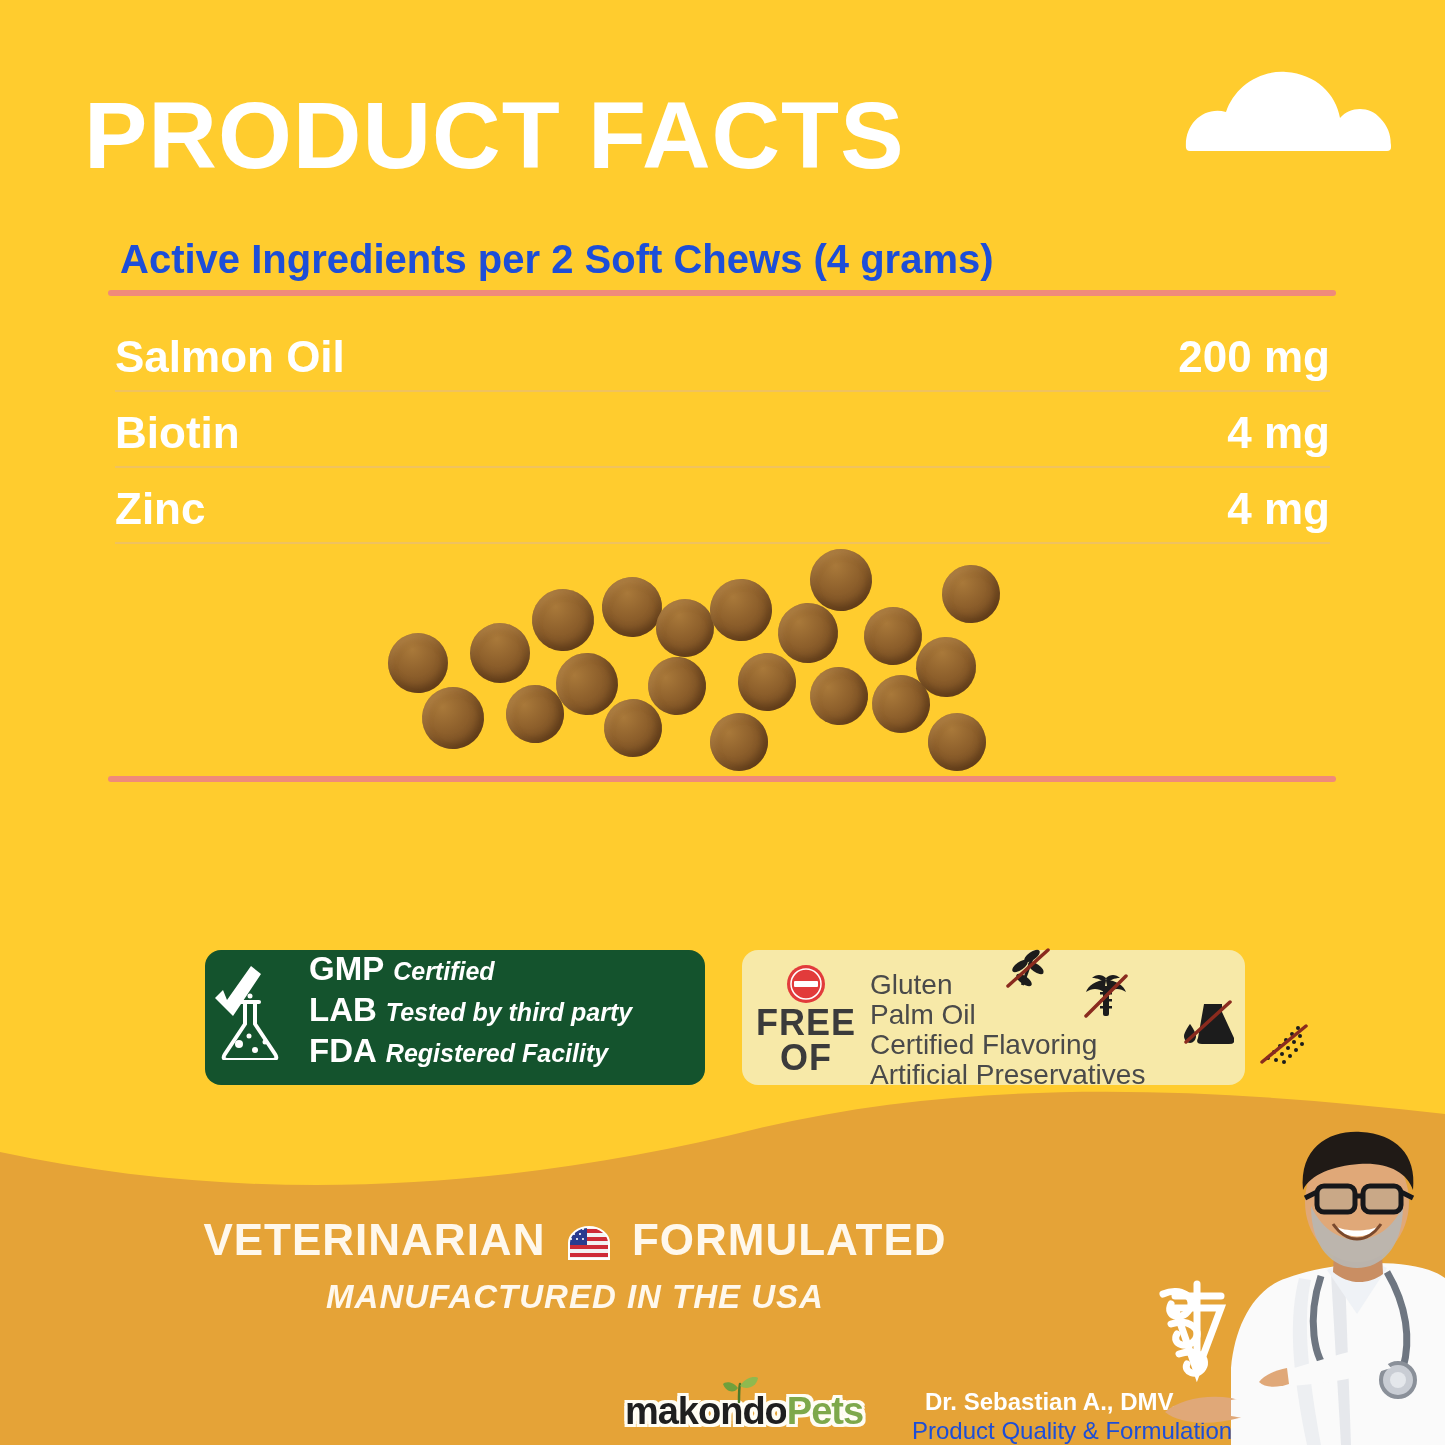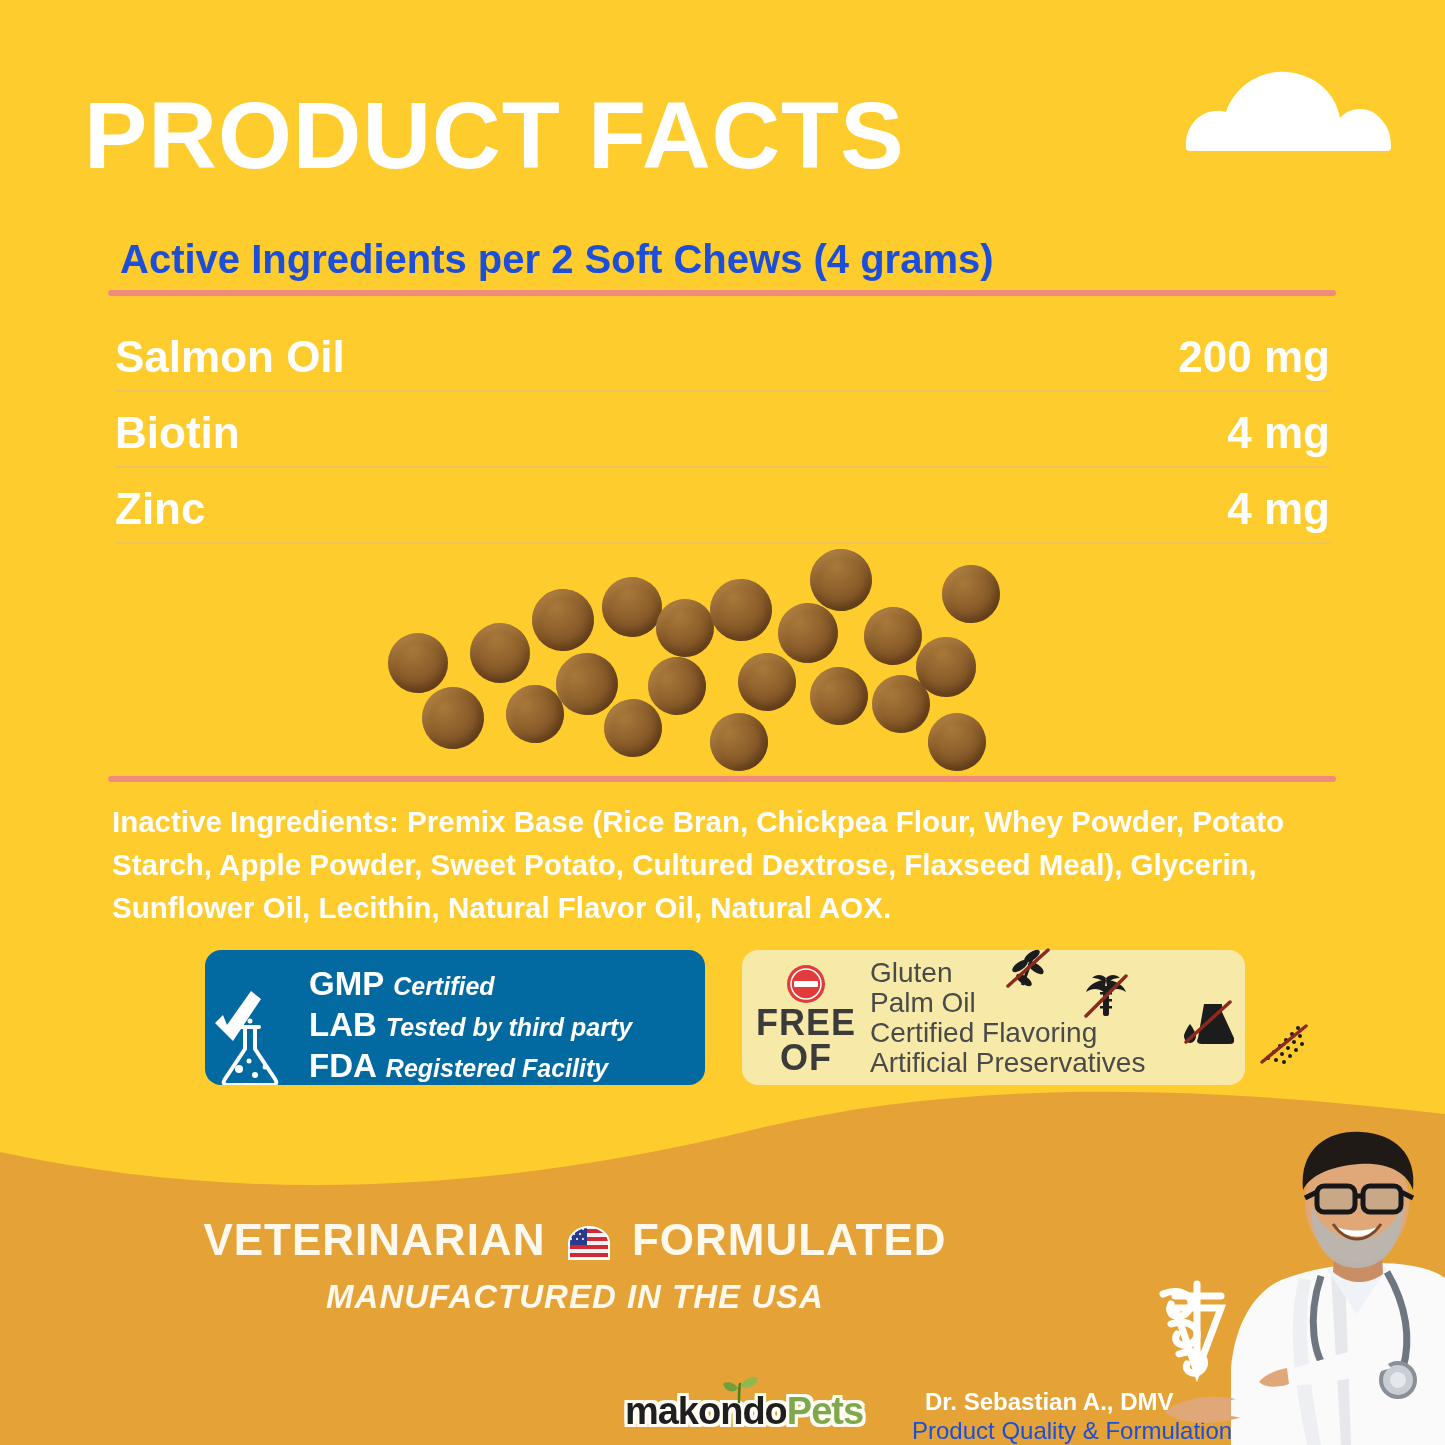--- a/index.html
+++ b/index.html
@@ -123,24 +123,24 @@
     line-height: 43px;
   }
 
   
   .badge-green {
     position: absolute;
     left: 205px;
     top: 950px;
     width: 500px;
     height: 135px;
-    background: #0369a1;
+    background: #14532d;
     border-radius: 16px;
     display: flex;
-    align-items: flex-end;
+    align-items: flex-start;
   }
   .flask-check-icon {
     width: 92px;
     height: 110px;
     flex: 0 0 92px;
     margin-left: 6px;
   }
   .green-lines {
     margin-left: 6px;
     display: flex;
@@ -190,21 +190,21 @@
     font-size: 36px;
     font-weight: bold;
     color: #3B3B3B;
     line-height: 0.96;
     letter-spacing: 1px;
   }
   .free-list {
     position: relative;
     flex: 1;
     height: 100%;
-    padding-top: 8px;
+    padding-top: 20px;
   }
   .free-item {
     font-size: 28px;
     color: #4A4A4A;
     line-height: 30px;
     white-space: nowrap;
   }
   .free-gly { position: absolute; }
 
   
@@ -359,21 +359,20 @@
     <div class="chew" style="left:430px; top:122px; width:58px; height:58px; transform:rotate(-16deg);"></div>
     <div class="chew" style="left:484px; top:62px;  width:58px; height:58px; transform:rotate(8deg);"></div>
     <div class="chew" style="left:492px; top:130px; width:58px; height:58px; transform:rotate(-10deg);"></div>
     <div class="chew" style="left:536px; top:92px;  width:60px; height:60px; transform:rotate(20deg);"></div>
     <div class="chew" style="left:562px; top:20px;  width:58px; height:58px; transform:rotate(-2deg);"></div>
     <div class="chew" style="left:548px; top:168px; width:58px; height:58px; transform:rotate(12deg);"></div>
   </div>
 
   <div class="rule-thick bottom"></div>
 
-  <div class="inactive-block">Inactive Ingredients: Premix Base (Rice Bran, Chickpea Flour, Whey Powder, Potato Starch, Apple Powder, Sweet Potato, Cultured Dextrose, Flaxseed Meal), Glycerin, Sunflower Oil, Lecithin, Natural Flavor Oil, Natural AOX.</div>
 
   <div class="badge-green">
     <svg class="flask-check-icon" viewBox="0 0 92 110">
       <path d="M16 50 L40 16 L50 24 L22 66 L4 48 L12 40 Z" fill="#FFFFFF"></path>
       <path d="M34 52 L34 74 L14 104 Q10 110 18 110 L60 110 Q68 110 64 104 L44 74 L44 52 Z" fill="none" stroke="#FFFFFF" stroke-width="4"></path>
       <line x1="30" y1="52" x2="48" y2="52" stroke="#FFFFFF" stroke-width="4" stroke-linecap="round"></line>
       <circle cx="28" cy="94" r="4" fill="#FFFFFF"></circle>
       <circle cx="44" cy="100" r="3" fill="#FFFFFF"></circle>
       <circle cx="38" cy="86" r="2.5" fill="#FFFFFF"></circle>
       <circle cx="54" cy="92" r="2.5" fill="#FFFFFF"></circle>

